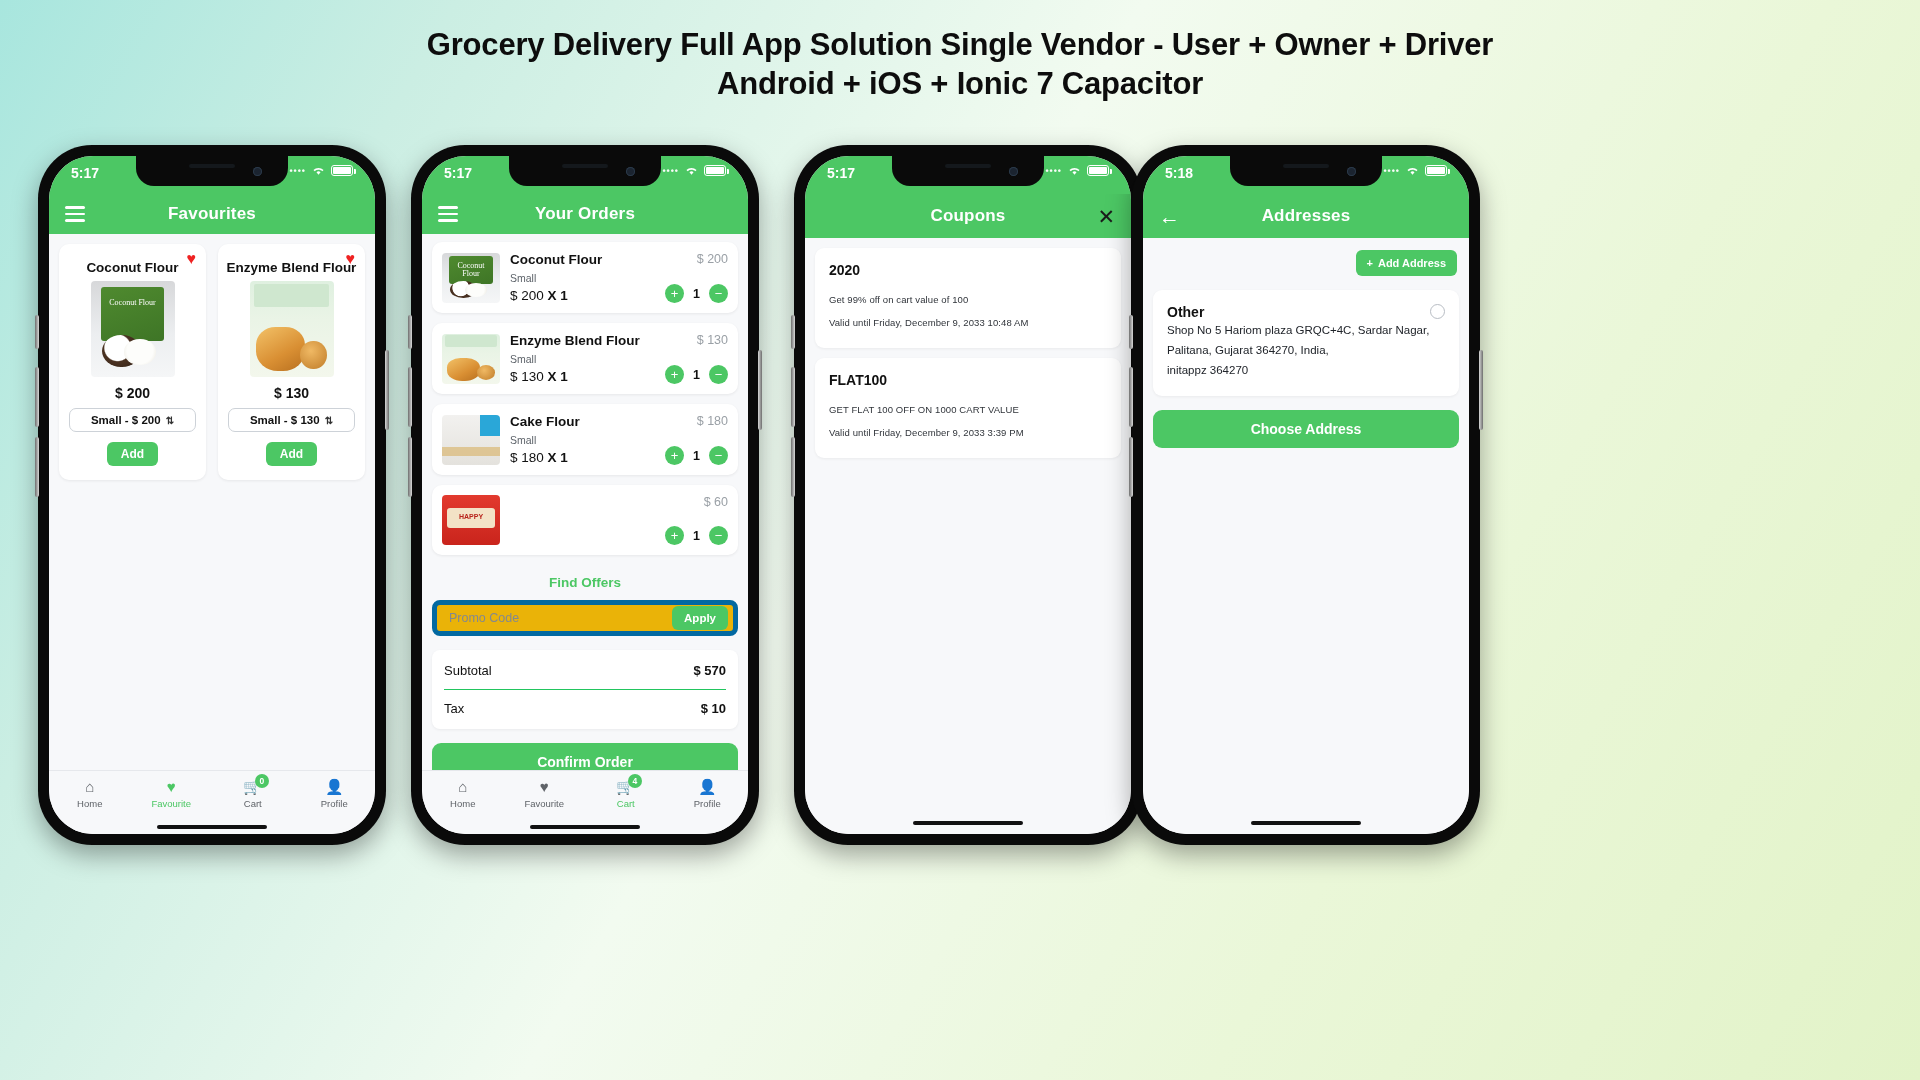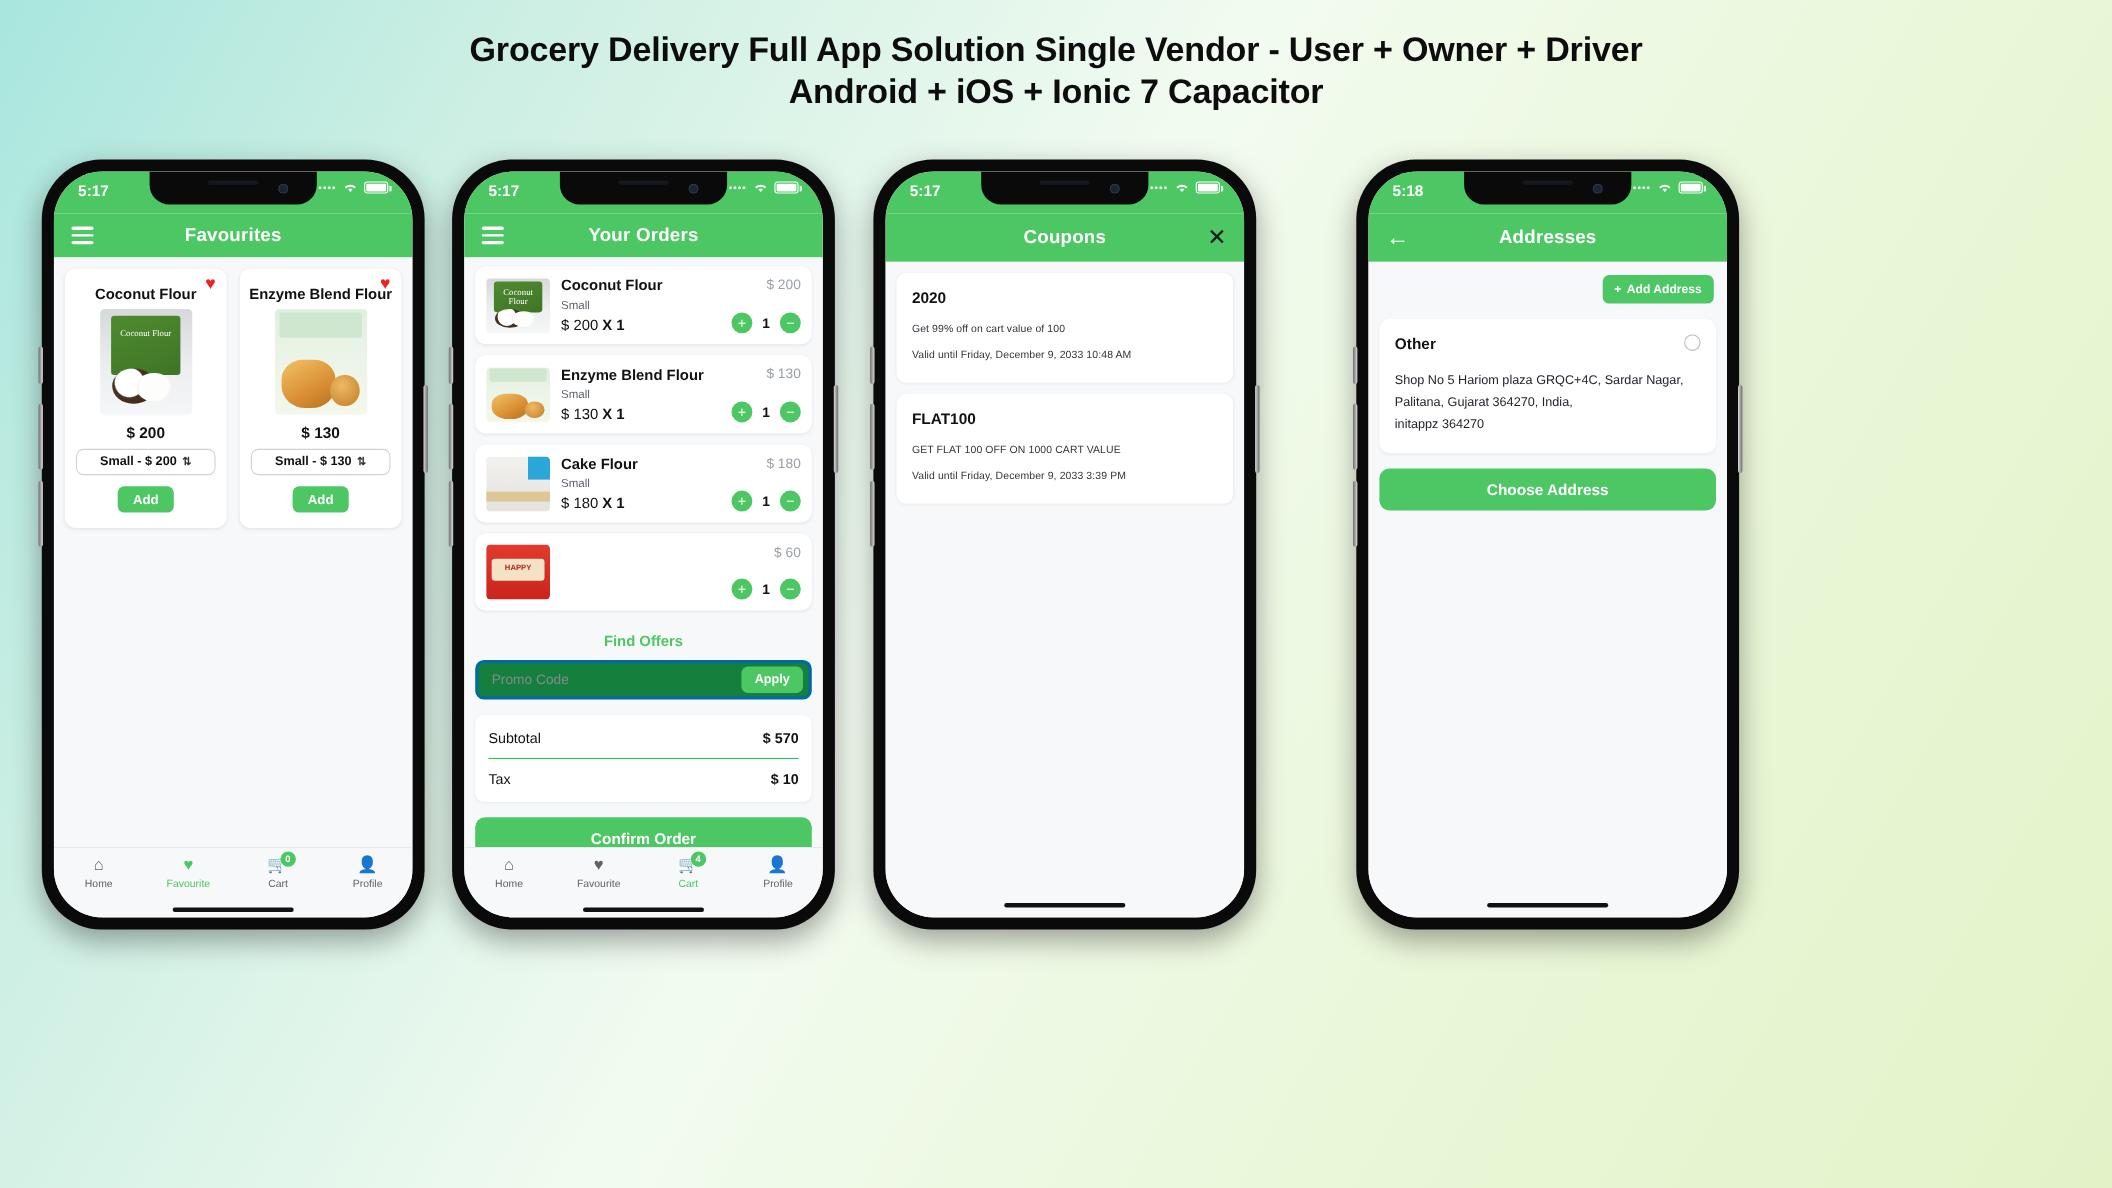--- a/index.html
+++ b/index.html
@@ -153,21 +153,21 @@
   .qty-row { position:absolute; right: 10px; bottom: 10px; display:flex; align-items:center; gap:9px; }
   .circ-btn {
     width: 19px; height: 19px; border-radius:50%; background:#4cc764; color:#fff;
     display:flex; align-items:center; justify-content:center; font-size: 13px;
     line-height:1; cursor:pointer; font-weight:500;
   }
   .qty-val { font-size: 12.5px; font-weight:700; color:#111; min-width:6px; text-align:center;}
 
   .find-offers { text-align:center; color:#4cc764; font-size: 13.5px; font-weight:700; padding: 10px 0 10px;}
   .promo-row {
-    margin: 0 10px 14px; background:#15803d; border:3px solid #0369a1; border-radius:8px;
+    margin: 0 10px 14px; background:#eab308; border:5px solid #0369a1; border-radius:8px;
     height: 36px; display:flex; align-items:center; padding: 0 5px 0 12px;
   }
   .promo-row input {
     flex:1; border:none; background:transparent; outline:none; font-size: 12.5px; color:#111;
     font-family: "Liberation Sans", sans-serif;
   }
   .promo-row input::placeholder { color:#83898f; }
   .apply-btn {
     background:#4cc764; color:#fff; border:none; border-radius:6px; font-size: 11.5px;
     font-weight:700; padding: 6px 12px; cursor:pointer; font-family:"Liberation Sans",sans-serif;
@@ -214,21 +214,21 @@
   .addr-top { display:flex; justify-content:flex-end; padding: 12px 12px 0; }
   .add-address-btn {
     background:#4cc764; color:#fff; border:none; border-radius:6px; font-size: 11px;
     font-weight:600; padding: 7px 11px; cursor:pointer; display:flex; align-items:center; gap:5px;
     font-family:"Liberation Sans",sans-serif;
   }
   .addr-card {
     background:#fff; margin: 14px 10px 0; border-radius: 9px; padding: 14px 14px 16px;
     box-shadow:0 1px 3px rgba(0,0,0,.06); position: relative;
   }
-  .addr-label { font-size: 14px; font-weight: 700; color:#111; margin-bottom: 16px;}
+  .addr-label { font-size: 14px; font-weight: 700; color:#111; margin-bottom: 0;}
   .addr-line { font-size: 11.5px; color:#20242a; line-height: 1.75; }
   .addr-radio {
     position:absolute; right: 14px; top: 14px; width: 15px; height: 15px;
     border-radius:50%; border: 1.6px solid #b8bdc4; background:#fff; cursor:pointer;
   }
   .choose-btn {
     margin: 14px 10px 0; background:#4cc764; color:#fff; border:none; border-radius:9px;
     height: 38px; width: calc(100% - 20px); font-size: 14px; font-weight:700; cursor:pointer;
     font-family:"Liberation Sans",sans-serif;
   }
@@ -536,21 +536,21 @@
         </div>
 
       </div>
     </div>
     <div class="home-bar" style="height:22px">
         <i></i>
       </div>
   </div>
 </div>
 
-<div class="phone" style="left:1233px;">
+<div class="phone" style="left:1132px;">
   <span class="sidebtn-r"></span>
   <span class="sidebtn-l3"></span>
   <div class="screen">
     <div class="notch">
         <i class="speaker"></i>
         <i class="cam"></i>
       </div>
     <div class="statusbar">
       <span>5:18</span>
       <span class="sb-right">

